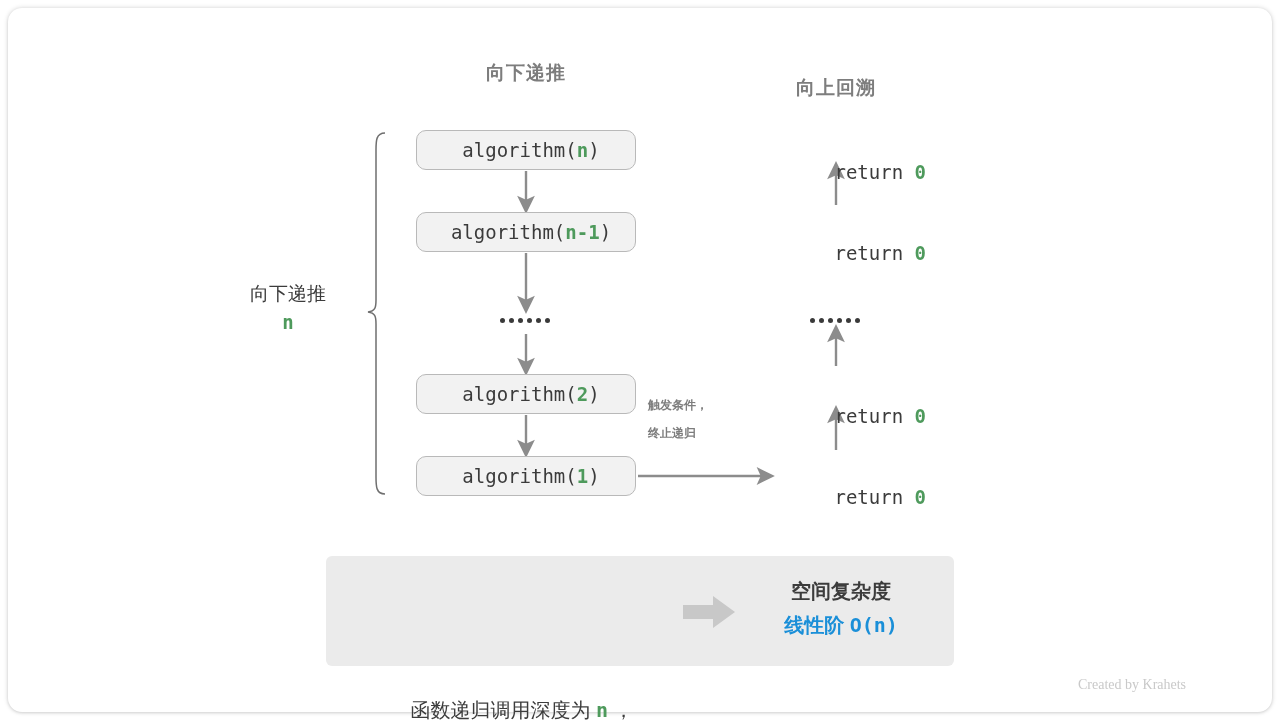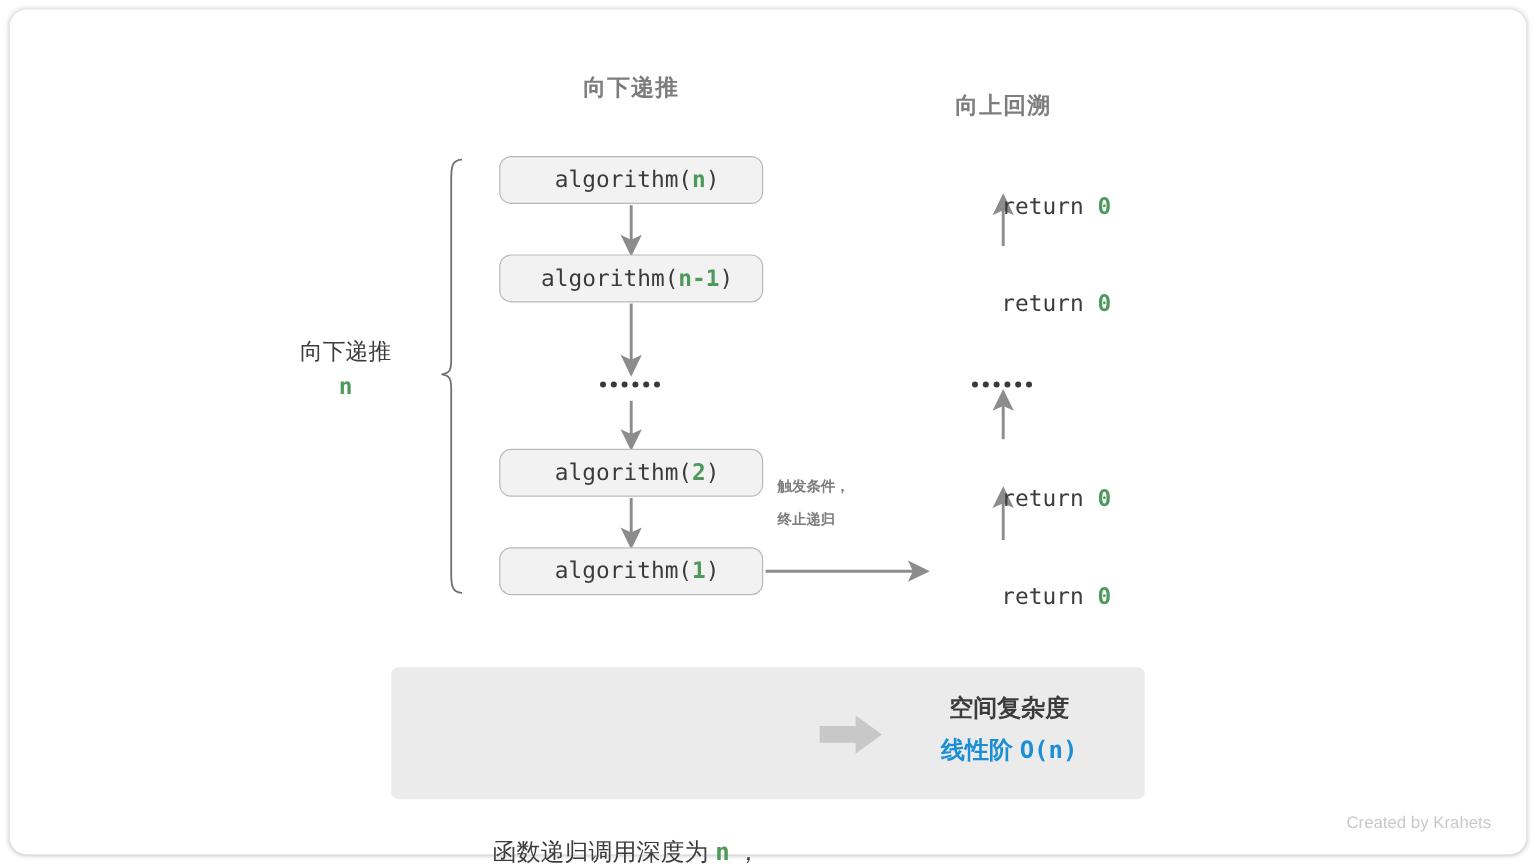--- a/index.html
+++ b/index.html
@@ -156,25 +156,24 @@
     line-height: 34px;
     text-align: center;
     white-space: nowrap;
   }
   .sum-value .mono {
     font-family: "DejaVu Sans Mono", "Liberation Mono", monospace;
   }
 
   
   #credit {
-    font-family: Liberation Sans, sans-serif;
+    font-family: Liberation Serif, serif;
     font-size: 14px;
     color: #c9c9c9;
     white-space: nowrap;
-    margin-left: 44px;
   }
 
   svg { display: block; overflow: visible; }
 </style>
 </head>
 <body>
 
 <div id="card"></div>
 
 <div id="stage">

